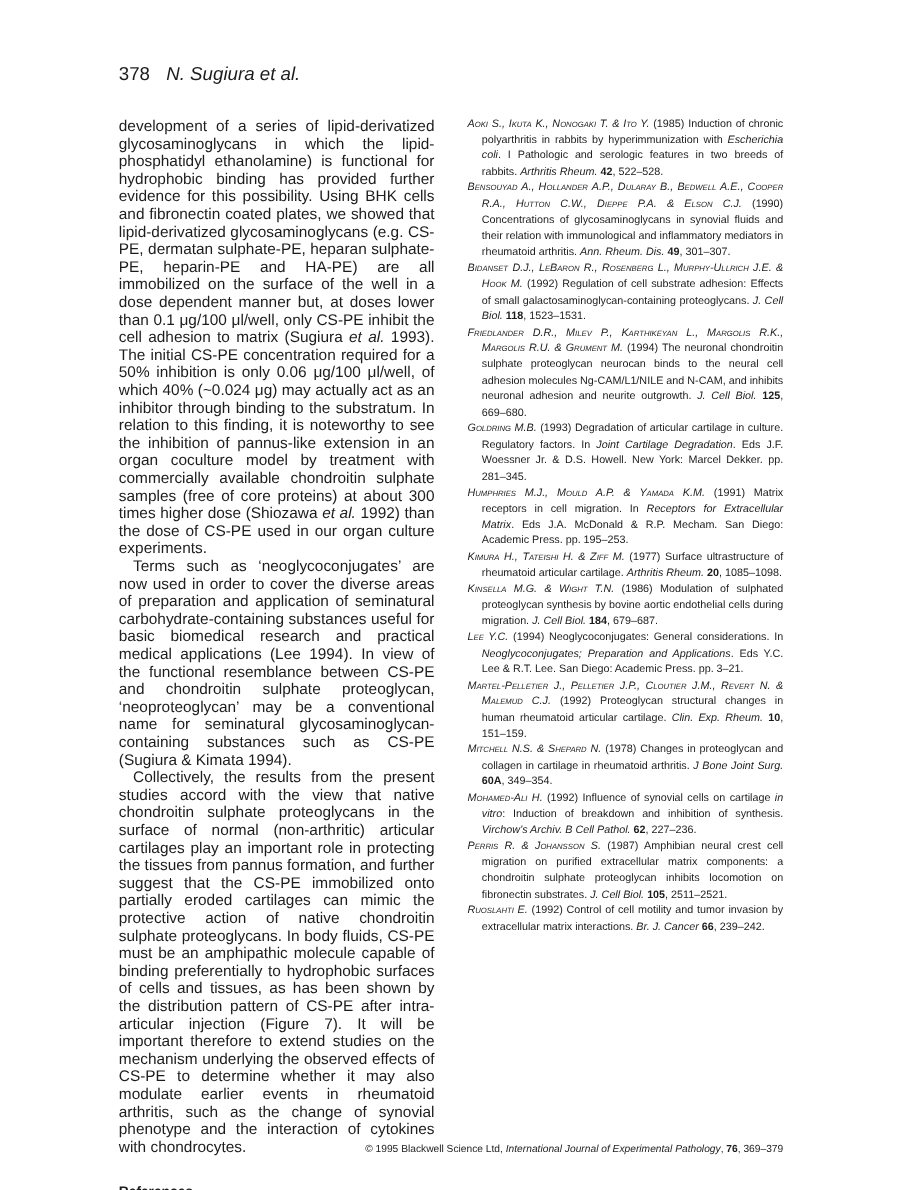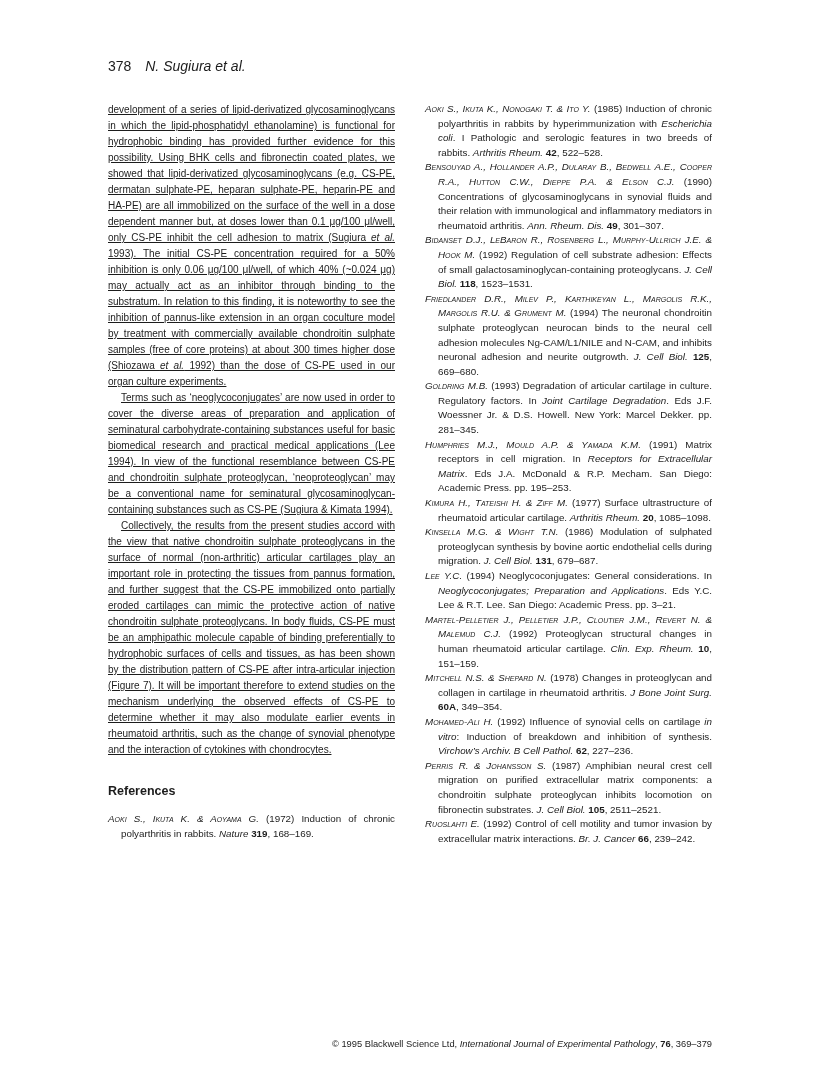--- a/index.html
+++ b/index.html
@@ -6,31 +6,30 @@
   html, body { margin: 0; padding: 0; }
   body {
     width: 816px; height: 1082px;
     background: #ffffff;
     color: #1c1c1c;
     font-family: "Liberation Sans", "DejaVu Sans", sans-serif;
     position: relative;
     overflow: hidden;
   }
   .page { padding: 58px 104px 0 108px; }
-  .running-header { font-size: 14px; margin-bottom: 28px; }
+  .running-header { font-size: 17px; margin-bottom: 28px; }
   .running-header .pagenum { font-weight: 400; margin-right: 10px; }
   .running-header .runhead { font-style: italic; }
   .columns { display: flex; gap: 30px; }
   .col { width: 287px; }
   .para {
-    font-size: 10px;
+    font-size: 14px;
     line-height: 16px;
     text-align: justify;
     margin: 0;
-    text-decoration: underline;
   }
   .para.indent { text-indent: 13px; }
   .refs-heading {
     font-size: 12.5px;
     font-weight: 700;
     margin: 26px 0 14px 0;
   }
   .ref {
     font-size: 9.8px;
     line-height: 14.6px;
@@ -77,21 +76,21 @@
     </div>
     <div class="col">
       <div>
           <p class="ref"><span class="authors">Aoki S., Ikuta K., Nonogaki T. &amp; Ito Y. </span>(1985) Induction of chronic polyarthritis in rabbits by hyperimmunization with <i>Escherichia coli</i>. I Pathologic and serologic features in two breeds of rabbits. <i>Arthritis Rheum.</i> <b>42</b>, 522–528.</p>
           <p class="ref"><span class="authors">Bensouyad A., Hollander A.P., Dularay B., Bedwell A.E., Cooper R.A., Hutton C.W., Dieppe P.A. &amp; Elson C.J. </span>(1990) Concentrations of glycosaminoglycans in synovial fluids and their relation with immunological and inflammatory mediators in rheumatoid arthritis. <i>Ann. Rheum. Dis.</i> <b>49</b>, 301–307.</p>
           <p class="ref"><span class="authors">Bidanset D.J., LeBaron R., Rosenberg L., Murphy-Ullrich J.E. &amp; Hook M. </span>(1992) Regulation of cell substrate adhesion: Effects of small galactosaminoglycan-containing proteoglycans. <i>J. Cell Biol.</i> <b>118</b>, 1523–1531.</p>
           <p class="ref"><span class="authors">Friedlander D.R., Milev P., Karthikeyan L., Margolis R.K., Margolis R.U. &amp; Grument M. </span>(1994) The neuronal chondroitin sulphate proteoglycan neurocan binds to the neural cell adhesion molecules Ng-CAM/L1/NILE and N-CAM, and inhibits neuronal adhesion and neurite outgrowth. <i>J. Cell Biol.</i> <b>125</b>, 669–680.</p>
           <p class="ref"><span class="authors">Goldring M.B. </span>(1993) Degradation of articular cartilage in culture. Regulatory factors. In <i>Joint Cartilage Degradation</i>. Eds J.F. Woessner Jr. &amp; D.S. Howell. New York: Marcel Dekker. pp. 281–345.</p>
           <p class="ref"><span class="authors">Humphries M.J., Mould A.P. &amp; Yamada K.M. </span>(1991) Matrix receptors in cell migration. In <i>Receptors for Extracellular Matrix</i>. Eds J.A. McDonald &amp; R.P. Mecham. San Diego: Academic Press. pp. 195–253.</p>
           <p class="ref"><span class="authors">Kimura H., Tateishi H. &amp; Ziff M. </span>(1977) Surface ultrastructure of rheumatoid articular cartilage. <i>Arthritis Rheum.</i> <b>20</b>, 1085–1098.</p>
-          <p class="ref"><span class="authors">Kinsella M.G. &amp; Wight T.N. </span>(1986) Modulation of sulphated proteoglycan synthesis by bovine aortic endothelial cells during migration. <i>J. Cell Biol.</i> <b>131</b>, 679–687.</p>
+          <p class="ref"><span class="authors">Kinsella M.G. &amp; Wight T.N. </span>(1986) Modulation of sulphated proteoglycan synthesis by bovine aortic endothelial cells during migration. <i>J. Cell Biol.</i> <b>184</b>, 679–687.</p>
           <p class="ref"><span class="authors">Lee Y.C. </span>(1994) Neoglycoconjugates: General considerations. In <i>Neoglycoconjugates; Preparation and Applications</i>. Eds Y.C. Lee &amp; R.T. Lee. San Diego: Academic Press. pp. 3–21.</p>
           <p class="ref"><span class="authors">Martel-Pelletier J., Pelletier J.P., Cloutier J.M., Revert N. &amp; Malemud C.J. </span>(1992) Proteoglycan structural changes in human rheumatoid articular cartilage. <i>Clin. Exp. Rheum.</i> <b>10</b>, 151–159.</p>
           <p class="ref"><span class="authors">Mitchell N.S. &amp; Shepard N. </span>(1978) Changes in proteoglycan and collagen in cartilage in rheumatoid arthritis. <i>J Bone Joint Surg.</i> <b>60A</b>, 349–354.</p>
           <p class="ref"><span class="authors">Mohamed-Ali H. </span>(1992) Influence of synovial cells on cartilage <i>in vitro</i>: Induction of breakdown and inhibition of synthesis. <i>Virchow’s Archiv. B Cell Pathol.</i> <b>62</b>, 227–236.</p>
           <p class="ref"><span class="authors">Perris R. &amp; Johansson S. </span>(1987) Amphibian neural crest cell migration on purified extracellular matrix components: a chondroitin sulphate proteoglycan inhibits locomotion on fibronectin substrates. <i>J. Cell Biol.</i> <b>105</b>, 2511–2521.</p>
           <p class="ref"><span class="authors">Ruoslahti E. </span>(1992) Control of cell motility and tumor invasion by extracellular matrix interactions. <i>Br. J. Cancer</i> <b>66</b>, 239–242.</p>
         </div>
     </div>
   </div>
 

